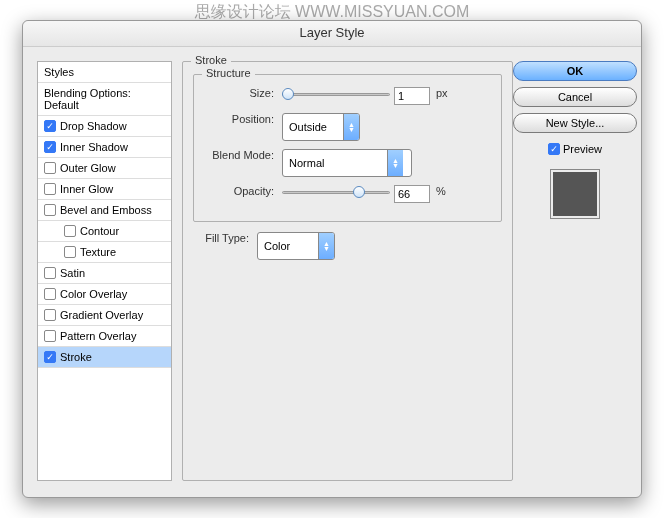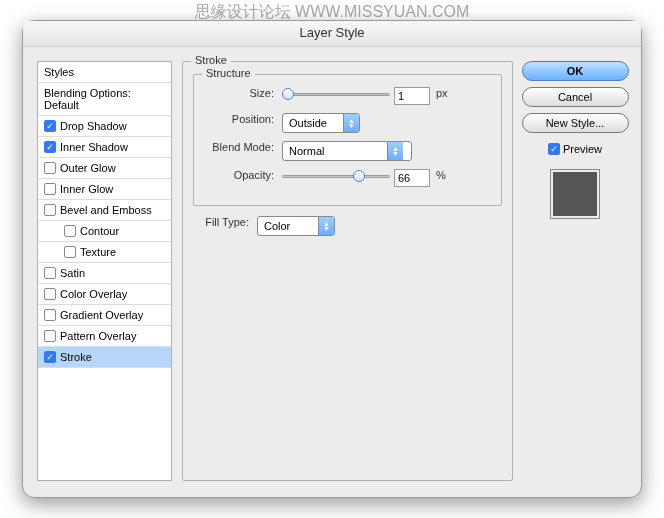--- a/index.html
+++ b/index.html
@@ -1,18 +1,18 @@
 <!DOCTYPE html>
 <html><head>
 <meta charset="utf-8">
 <style>
 * { box-sizing: border-box; margin: 0; padding: 0; font-family: "Lucida Grande", Arial, sans-serif; font-size: 11px; }
 body { background: #fff; width: 664px; height: 518px; position: relative; }
 .watermark { text-align: center; color: #aaa; font-size: 16px; padding-top: 2px; }
-.dlg { position: absolute; left: 22px; top: 20px; width: 620px; height: 478px; background: #ececec; border: 1px solid #999; border-radius: 12px; box-shadow: 0 6px 20px rgba(0,0,0,0.4); }
+.dlg { position: absolute; left: 22px; top: 20px; width: 620px; height: 478px; background: #ececec; border: 1px solid #999; border-radius: 6px; box-shadow: 0 6px 20px rgba(0,0,0,0.4); }
 .titlebar { text-align: center; padding: 4px 0 6px; font-size: 13px; color: #333; border-bottom: 1px solid #ccc; background: linear-gradient(#f7f7f7,#e6e6e6); border-radius: 6px 6px 0 0; }
 .content { display: flex; padding: 14px; gap: 10px; height: calc(100% - 28px); }
 .styles-col { width: 135px; }
 .styles-list { background: #fff; border: 1px solid #b0b0b0; height: 100%; }
 .style-row { padding: 4px 6px; border-bottom: 1px solid #ddd; display: flex; align-items: center; gap: 4px; cursor: default; }
 .style-row.header { font-weight: normal; text-align: right; }
 .style-row.sel { background: #b6d6fb; }
 .style-row .indent { width: 16px; }
 .chk { width: 12px; height: 12px; border: 1px solid #888; background: #fff; display: inline-flex; align-items: center; justify-content: center; border-radius: 2px; flex-shrink: 0; }
 .chk.on { background: #3478f6; border-color: #3478f6; }
@@ -22,27 +22,27 @@
 .grouplabel { position: absolute; top: -8px; left: 8px; background: #ececec; padding: 0 4px; font-size: 11px; color: #333; }
 .main-group { height: 100%; }
 .structure-group { margin-bottom: 10px; }
 .row { display: flex; margin-bottom: 8px; gap: 4px; }
 .row label { width: 74px; text-align: right; padding-right: 4px; color: #333; }
 .slider { position: relative; width: 108px; height: 14px; }
 .slider .track { position: absolute; top: 6px; left: 0; right: 0; height: 3px; background: #c8c8c8; border: 1px solid #999; border-radius: 2px; }
 .slider .thumb { position: absolute; top: 1px; width: 12px; height: 12px; background: linear-gradient(#fff,#d0e4f8); border: 1px solid #5a8ac0; border-radius: 50%; }
 .numbox { width: 36px; height: 18px; border: 1px solid #999; background: #fff; text-align: left; padding: 2px 3px; }
 .unit { color: #333; margin-left: 2px; }
-.select-imit { display: inline-flex; align-items: stretch; height: 20px; border: 1px solid #888; border-radius: 3px; background: #fff; overflow: hidden; }
+.select-imit { display: inline-flex; align-items: stretch; height: 28px; border: 1px solid #888; border-radius: 3px; background: #fff; overflow: hidden; }
 .select-imit .sel-text { padding: 2px 6px; display: flex; align-items: center; min-width: 60px; }
 .select-imit .sel-arrows { width: 16px; background: linear-gradient(#a0cfff,#6daeff); display: flex; flex-direction: column; align-items: center; justify-content: center; color: #fff; font-size: 7px; line-height: 5px; border-left: 1px solid #888; }
 .fill-area { }
 .color-swatch { width: 34px; height: 18px; border: 1px solid #888; background: #fff; }
 .right-col { width: 104px; display: flex; flex-direction: column; align-items: center; gap: 6px; }
-.aqua-btn { width: 107px; height: 20px; border-radius: 10px; border: 1px solid #7a7a7a; background: linear-gradient(#fff,#ddd); text-align: center; line-height: 18px; cursor: default; }
+.aqua-btn { width: 124px; height: 20px; border-radius: 10px; border: 1px solid #7a7a7a; background: linear-gradient(#fff,#ddd); text-align: center; line-height: 18px; cursor: default; }
 .aqua-btn.default { background: linear-gradient(#c0e0ff,#6bb1ff); border-color: #4a7bc0; font-weight: bold; }
 .preview-row { display: flex; align-items: center; gap: 3px; margin-top: 4px; }
 .preview-swatch { width: 50px; height: 50px; background: #555; border: 1px solid #888; margin-top: 8px; box-shadow: inset 0 0 0 2px #ececec; }
 </style>
 </head>
 <body>
 
 <div class="watermark">思缘设计论坛 WWW.MISSYUAN.COM</div>
 
 <div class="dlg">

